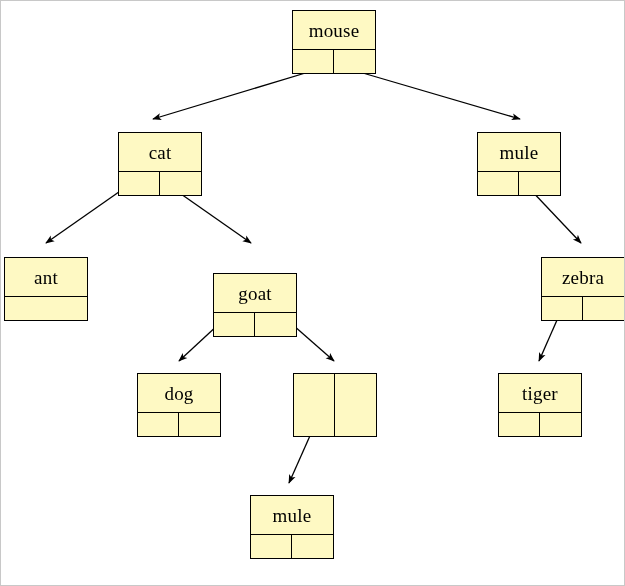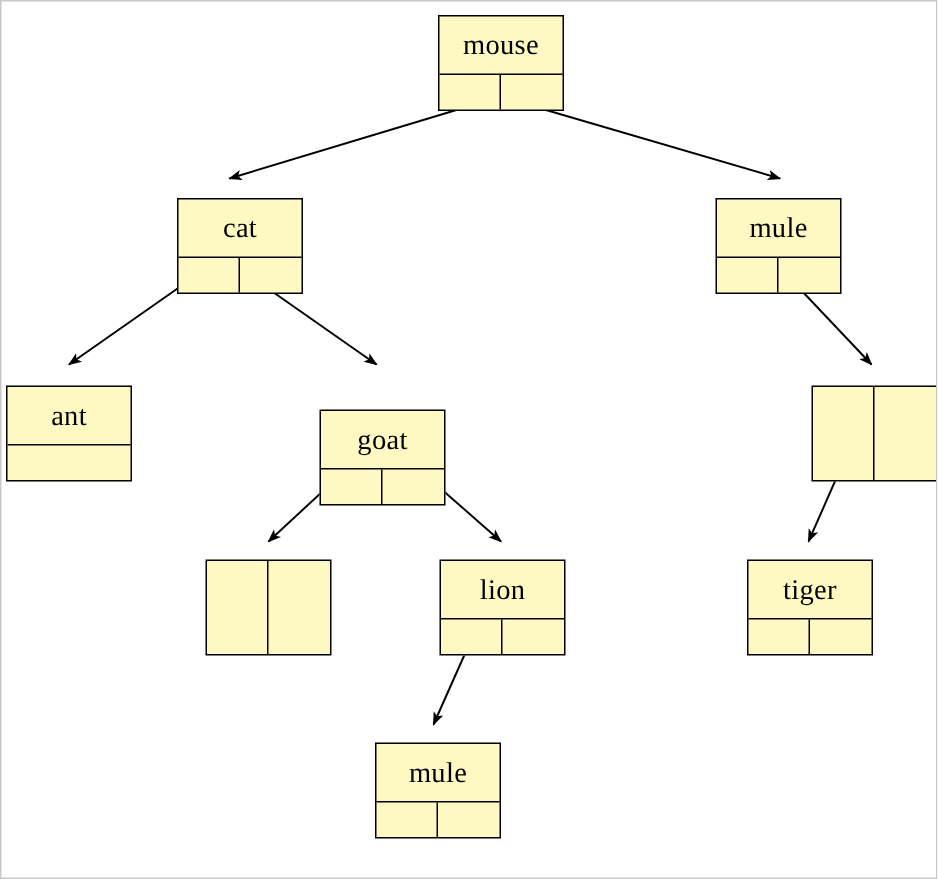--- a/index.html
+++ b/index.html
@@ -110,33 +110,34 @@
         </div>
       </div>
       <div class="node" style="left: 212px; top: 272px; width: 84px; height: 64px;">
         <div class="node-label" style="height: 39px; flex-basis: 39px;">goat</div>
         <div class="node-ptrs">
           <div class="ptr left"></div>
           <div class="ptr right"></div>
         </div>
       </div>
       <div class="node" style="left: 540px; top: 256px; width: 84px; height: 64px;">
+        <div class="node-label" style="height: 39px; flex-basis: 39px;">zebra</div>
         <div class="node-ptrs">
           <div class="ptr left"></div>
           <div class="ptr right"></div>
         </div>
       </div>
       <div class="node" style="left: 136px; top: 372px; width: 84px; height: 64px;">
+        <div class="node-label" style="height: 39px; flex-basis: 39px;">dog</div>
         <div class="node-ptrs">
           <div class="ptr left"></div>
           <div class="ptr right"></div>
         </div>
       </div>
       <div class="node" style="left: 292px; top: 372px; width: 84px; height: 64px;">
-        <div class="node-label" style="height: 39px; flex-basis: 39px;">lion</div>
         <div class="node-ptrs">
           <div class="ptr left"></div>
           <div class="ptr right"></div>
         </div>
       </div>
       <div class="node" style="left: 497px; top: 372px; width: 84px; height: 64px;">
         <div class="node-label" style="height: 39px; flex-basis: 39px;">tiger</div>
         <div class="node-ptrs">
           <div class="ptr left"></div>
           <div class="ptr right"></div>

